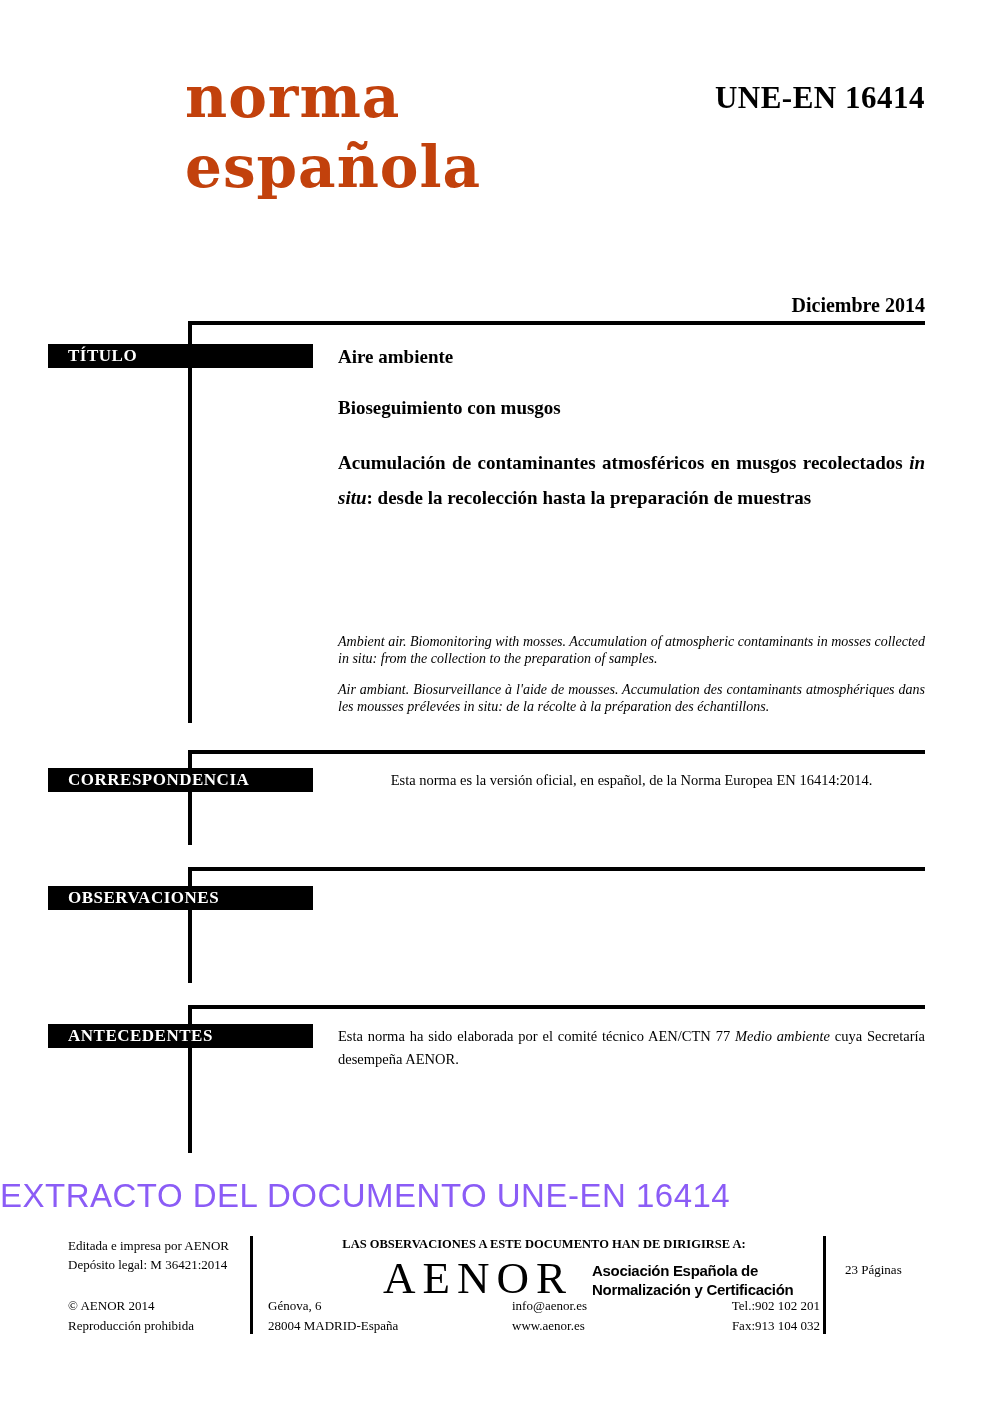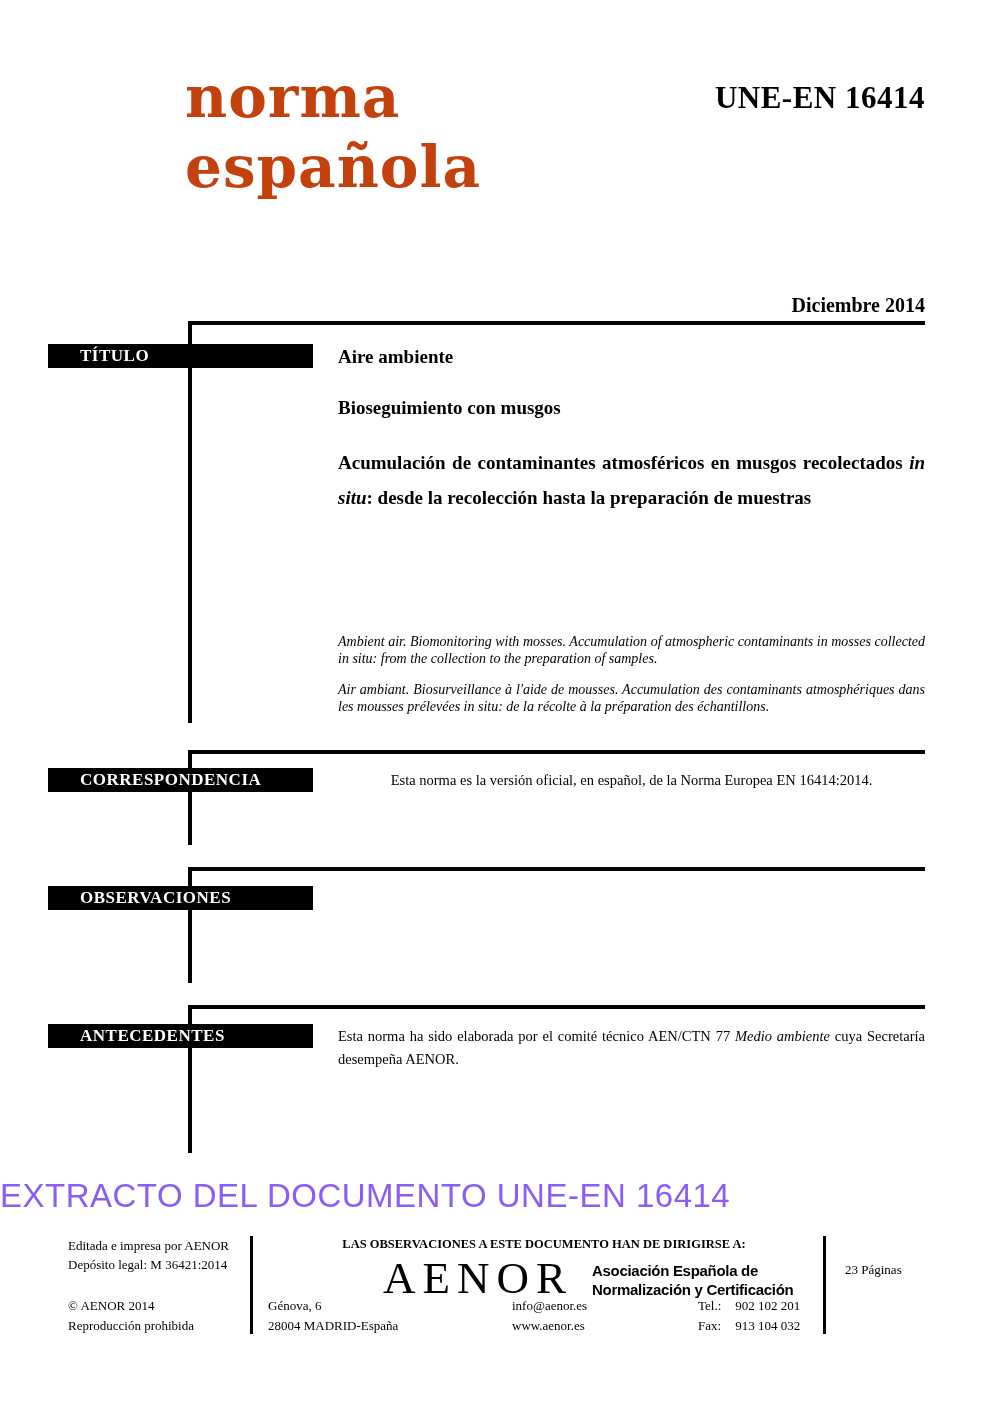--- a/index.html
+++ b/index.html
@@ -27,21 +27,21 @@
     font-weight:bold;font-size:20px;
   }
   
   .hrule{position:absolute;left:188px;width:737px;height:4px;background:#000;}
   .vseg{position:absolute;left:188px;width:4px;background:#000;}
   
   .label-bar{
     position:absolute;left:48px;width:265px;height:24px;
     background:#000;color:#fff;
     font-weight:bold;font-size:17px;line-height:24px;
-    padding-left:32px;box-sizing:border-box;
+    padding-left:20px;box-sizing:border-box;
     letter-spacing:0.5px;
   }
   
   .content{position:absolute;left:338px;width:587px;}
   .title-line{font-weight:bold;font-size:19px;}
   .title-para{
     font-weight:bold;font-size:19px;line-height:35px;
     text-align:justify;hyphens:manual;
   }
   .abstract{
@@ -72,21 +72,21 @@
     font-size:45px;letter-spacing:7px;line-height:45px;
   }
   .f-brand-sub{
     position:absolute;left:592px;top:1261px;
     font-family:"Liberation Sans", sans-serif;
     font-weight:bold;font-size:15px;line-height:19px;letter-spacing:-0.3px;
   }
   .f-col1{position:absolute;left:268px;top:1296px;font-size:13px;line-height:20px;}
   .f-col2{position:absolute;left:512px;top:1296px;font-size:13px;line-height:20px;}
   .f-col3{position:absolute;left:698px;top:1296px;width:122px;font-size:13px;line-height:20px;}
-  .f-col3 .row{display:flex;justify-content:flex-start;gap:14px;}
+  .f-col3 .row{display:flex;justify-content:flex-end;}
   .f-pages{position:absolute;left:845px;top:1262px;font-size:13px;}
 </style>
 </head>
 <body>
 
 <div class="page">
 
   <div class="logo">
     <div>norma</div>
     <div>española</div>

